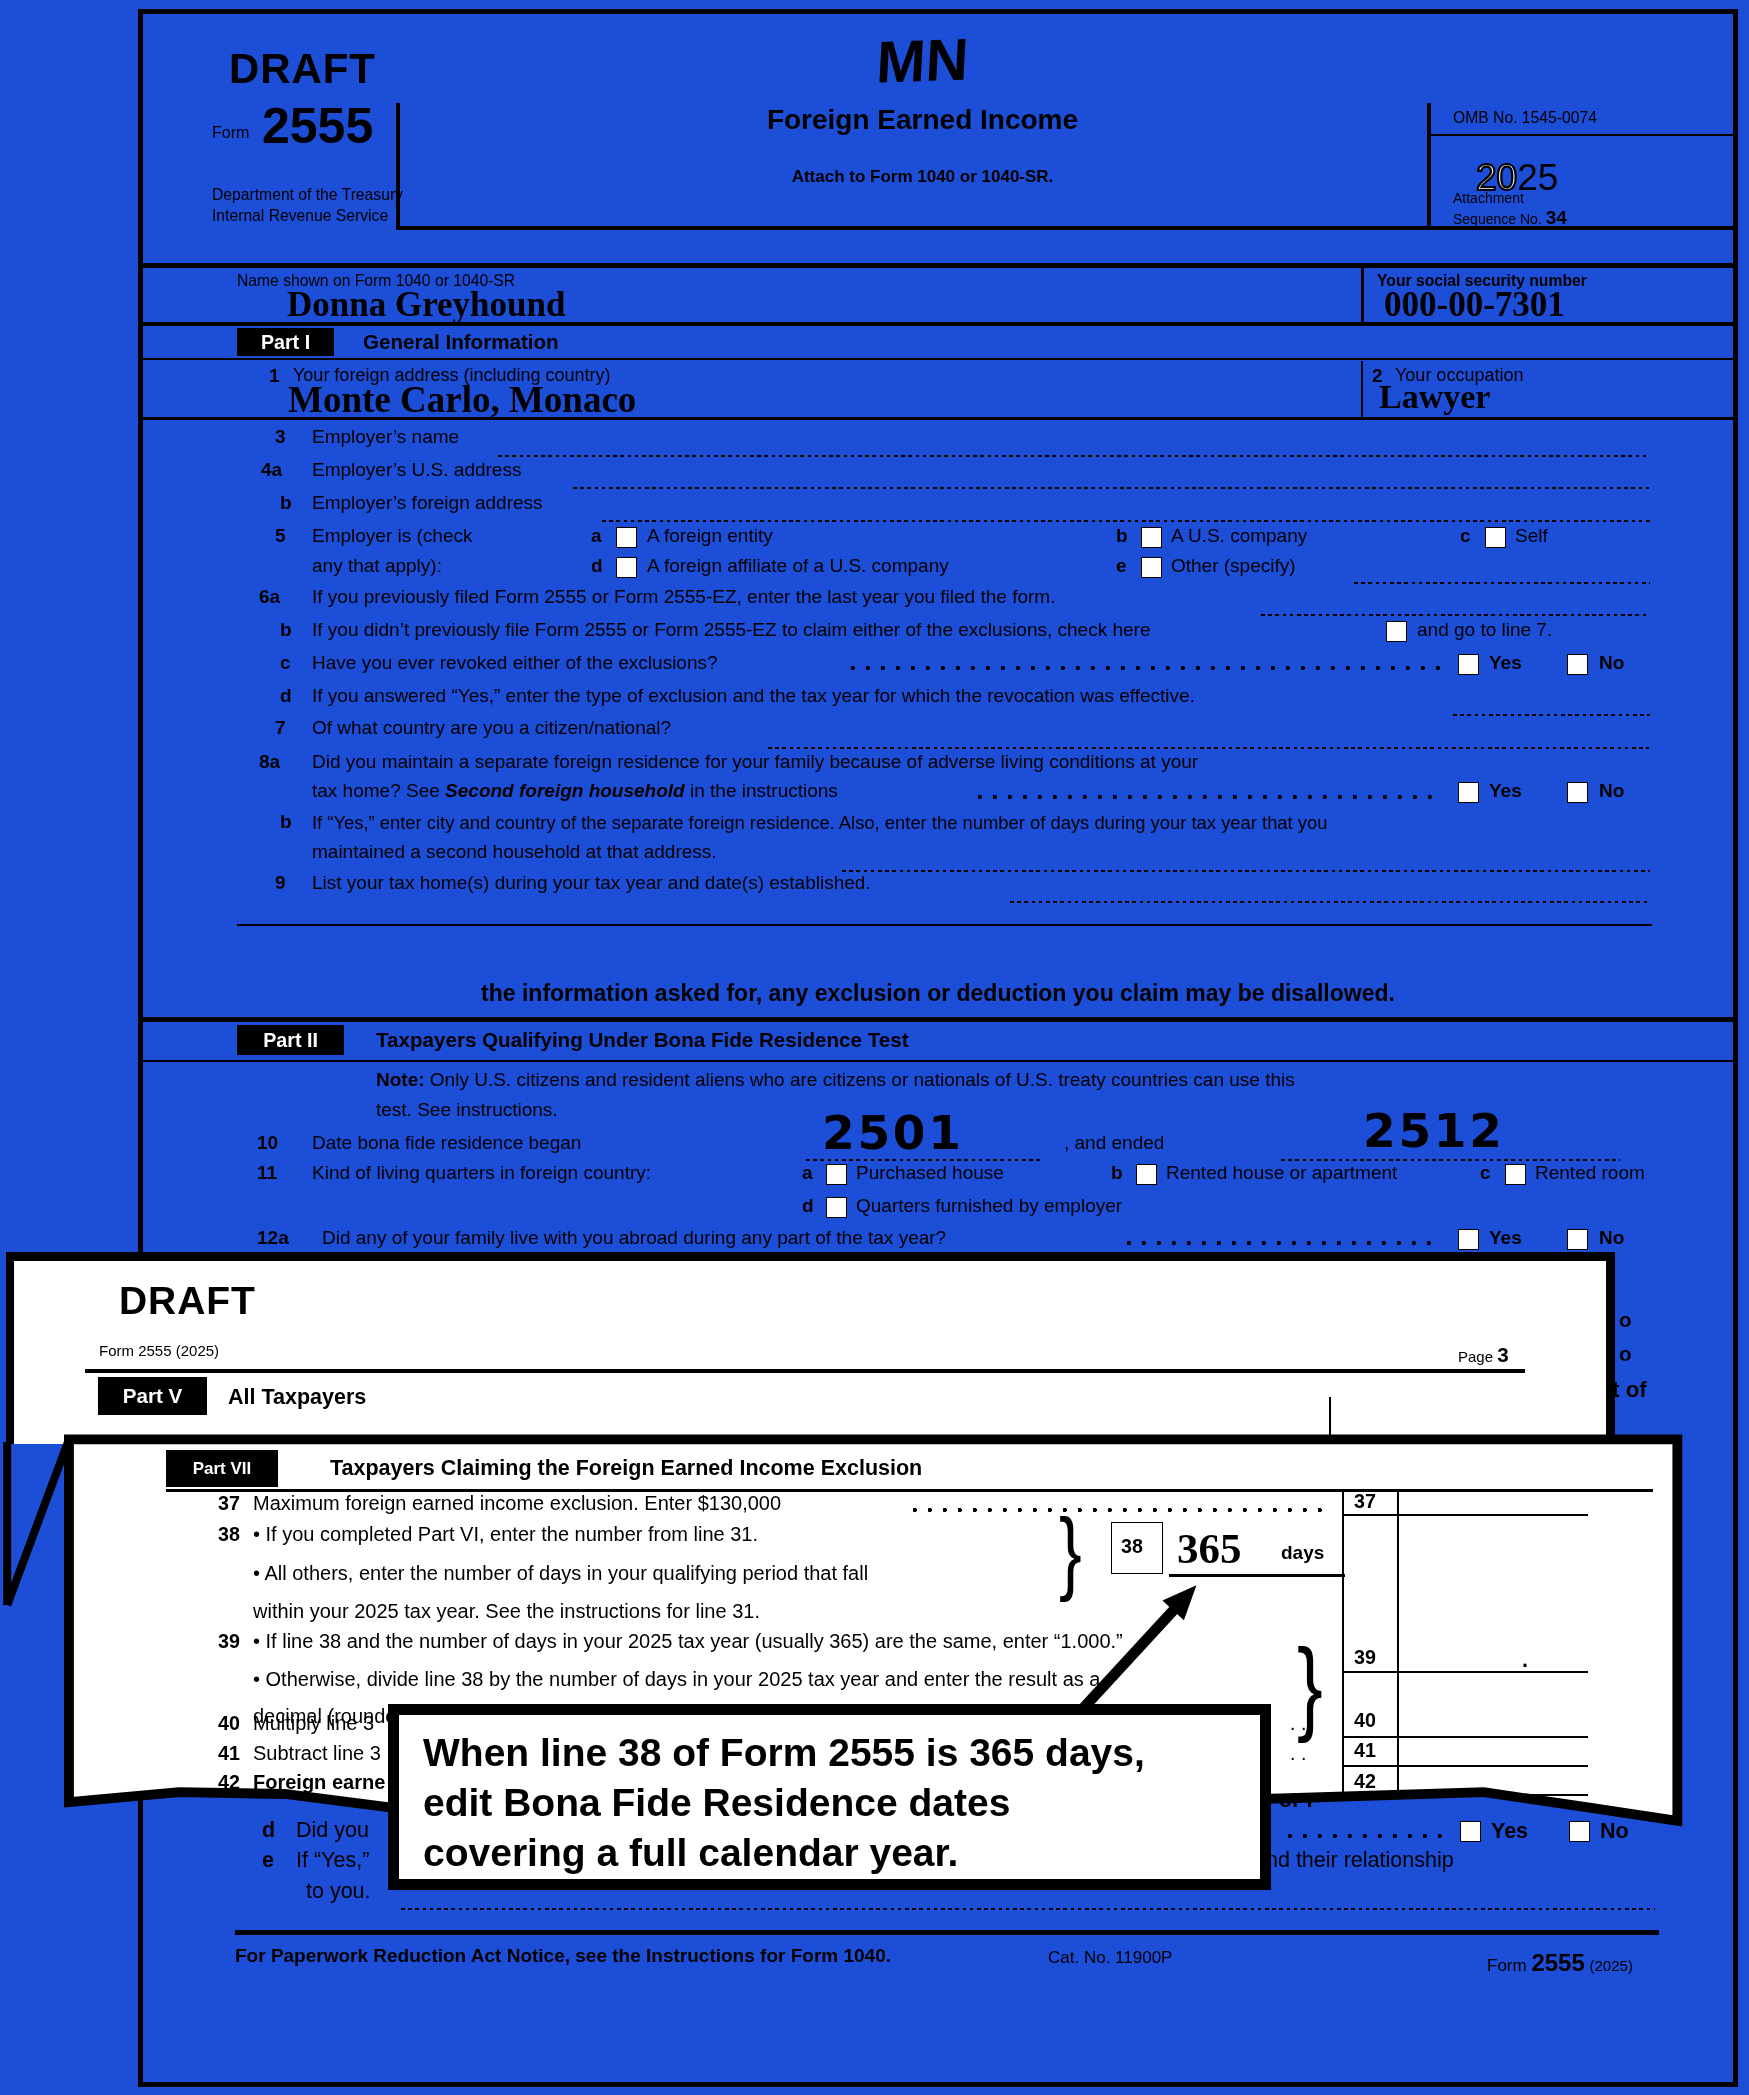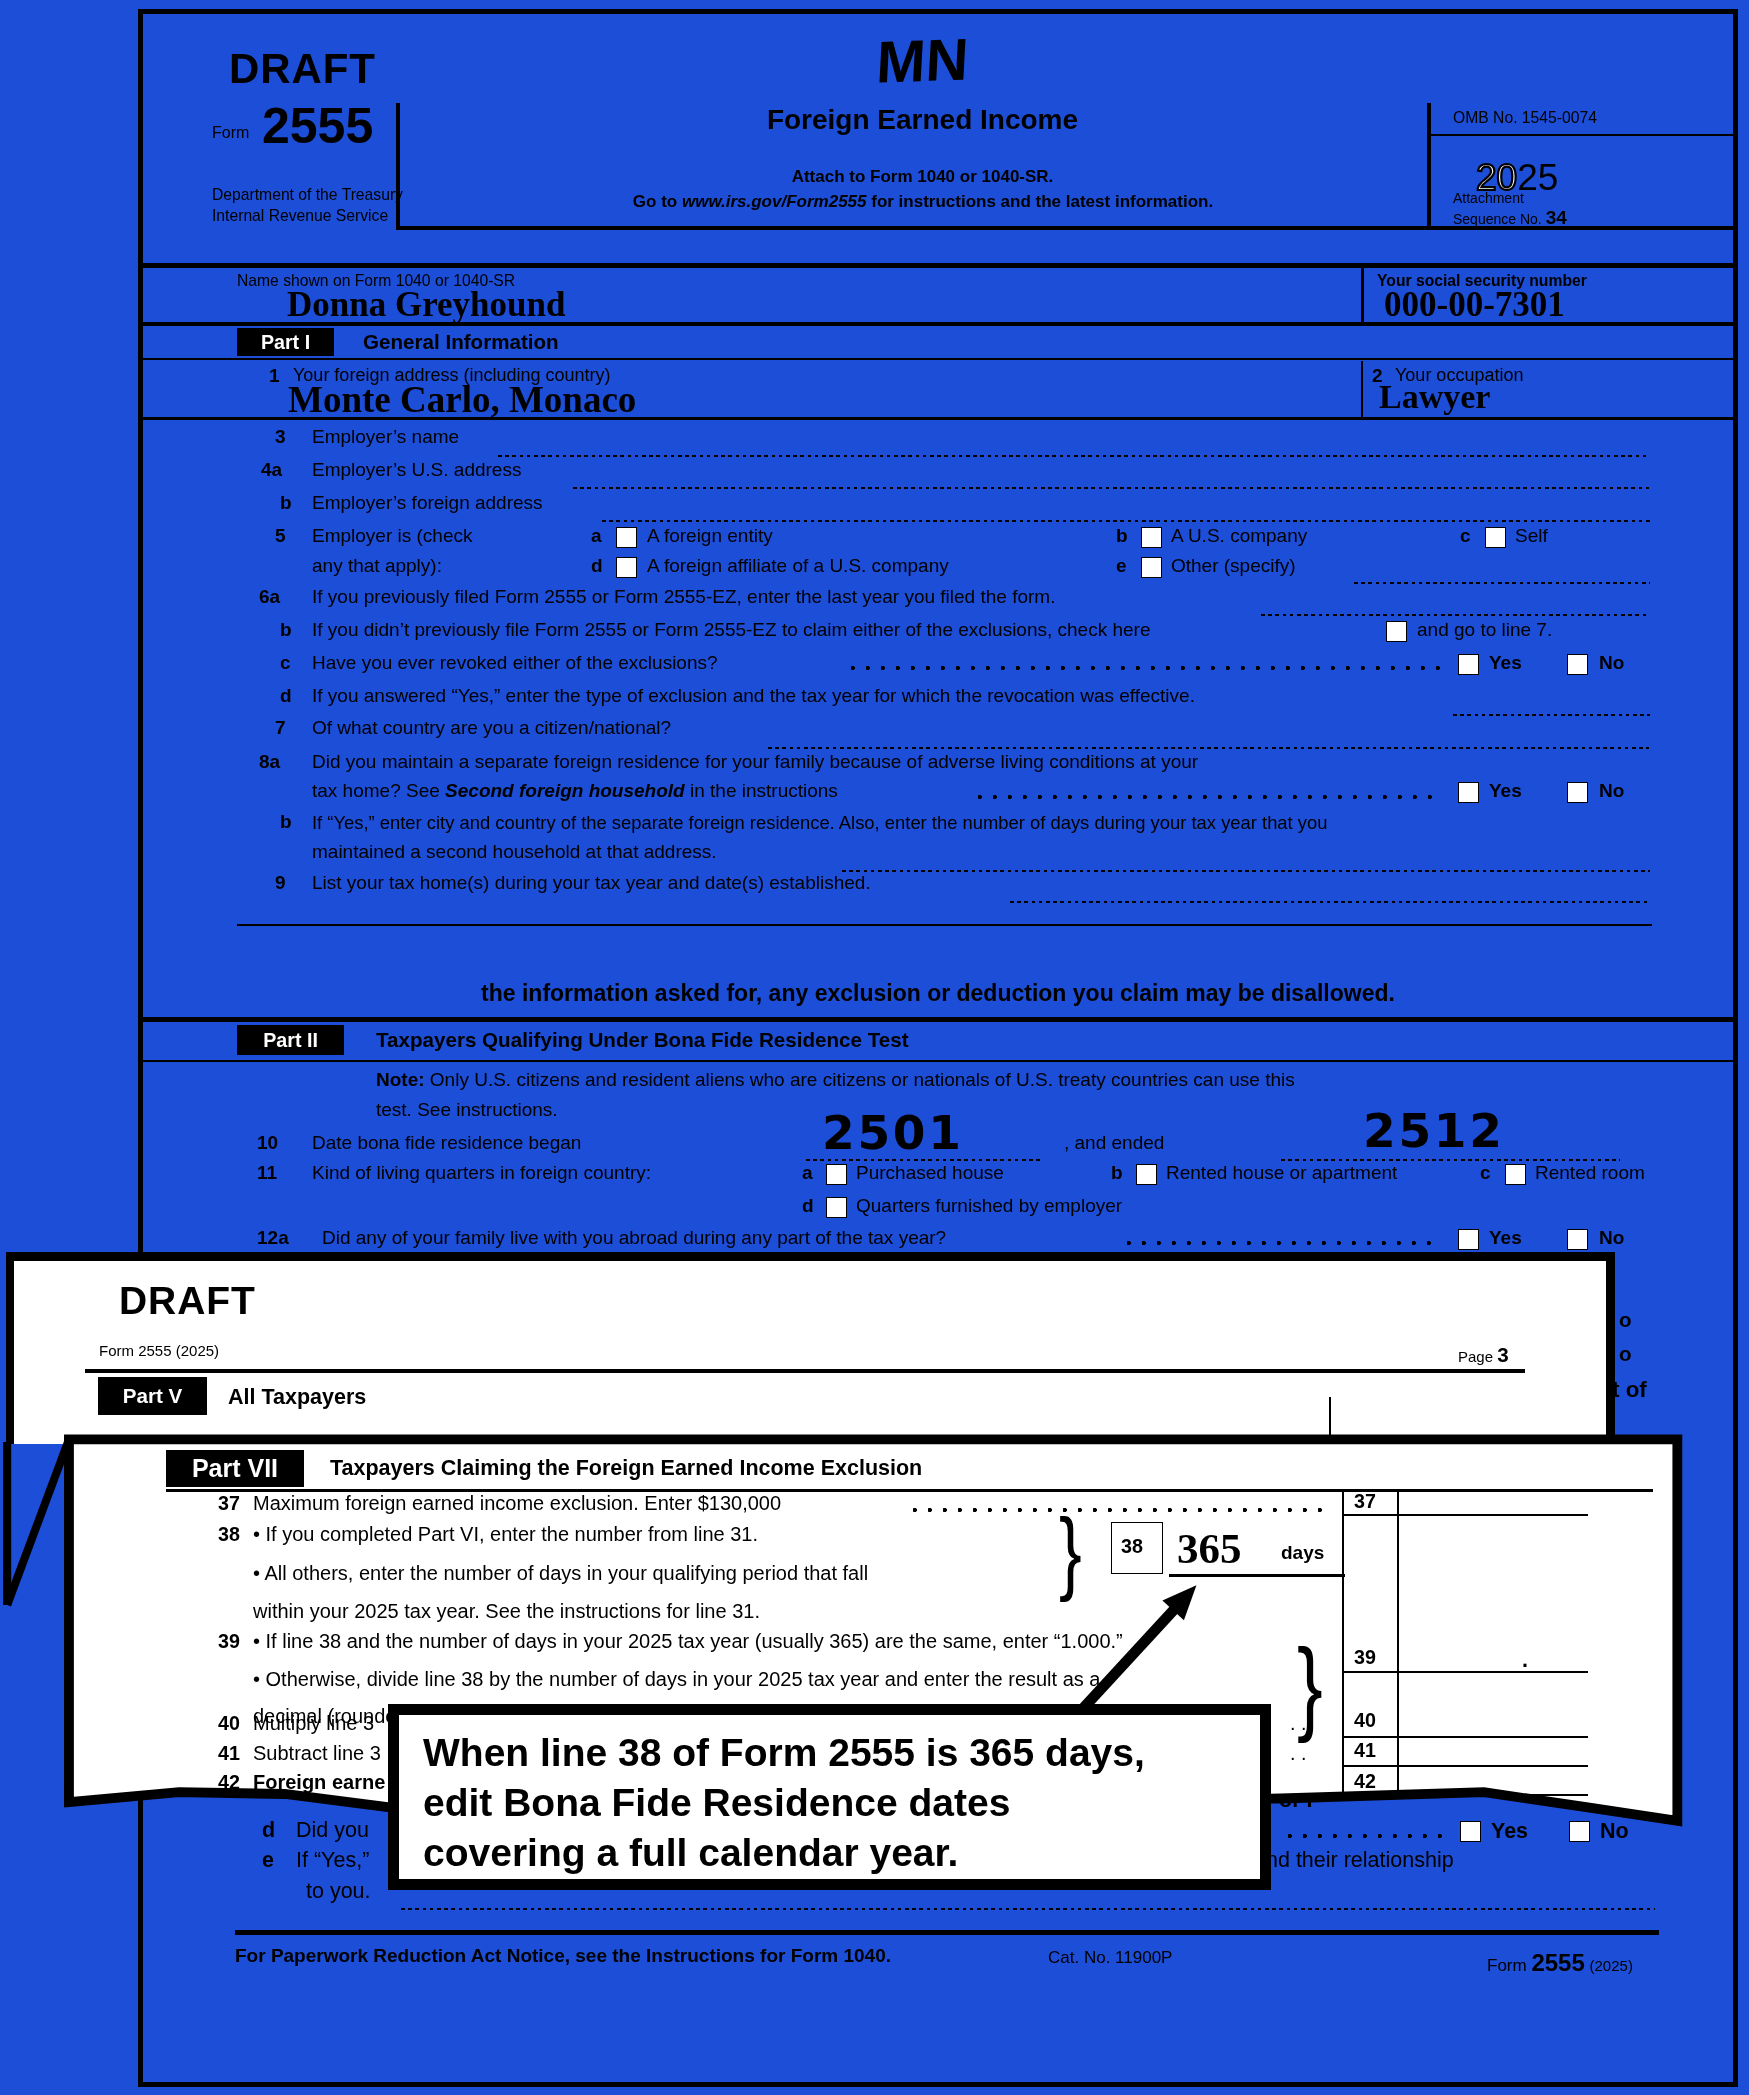--- a/index.html
+++ b/index.html
@@ -38,21 +38,20 @@
   <div class="abs b" style="left:229px;top:45px;font-size:42px;letter-spacing:0.9px;">DRAFT</div>
   <div class="abs" style="left:212px;top:124px;font-size:16px;">Form</div>
   <div class="abs b" style="left:262px;top:97px;font-size:50px;">2555</div>
   <div class="vr" style="left:396px;top:103px;width:3.6px;height:126px;"></div>
   <div class="abs" style="left:212px;top:186px;font-size:15.7px;">Department of the Treasury</div>
   <div class="abs" style="left:212px;top:207px;font-size:15.7px;">Internal Revenue Service</div>
 
   <div class="abs b" style="left:788px;top:27px;width:269px;text-align:center;font-size:59px;transform:rotate(-2deg) skewX(-5deg);">MN</div>
   <div class="abs b" style="left:582px;top:104px;width:681px;text-align:center;font-size:28px;">Foreign Earned Income</div>
   <div class="abs b" style="left:582px;top:167px;width:681px;text-align:center;font-size:17px;">Attach to Form 1040 or 1040-SR.</div>
-  <div class="abs b" style="left:484px;top:192px;width:878px;text-align:center;font-size:17px;"><span>Go to </span><span style="font-style:italic;">www.irs.gov/Form2555</span><span> for instructions and the latest information.</span></div>
 
   <div class="vr" style="left:1427px;top:103px;width:3.6px;height:126px;"></div>
   <div class="abs" style="left:1453px;top:109px;font-size:15.7px;">OMB No. 1545-0074</div>
   <div class="hr" style="left:1428px;top:134px;width:309px;height:1.8px;"></div>
   <div class="abs" style="left:1476px;top:157px;font-size:37px;font-weight:normal;"><span class="outline20">20</span><span>25</span></div>
   <div class="abs" style="left:1453px;top:190px;font-size:14px;">Attachment</div>
   <div class="abs" style="left:1453px;top:207px;font-size:14px;"><span>Sequence No. </span><span class="b" style="font-size:19px;">34</span></div>
 
   <div class="hr" style="left:396px;top:226px;width:1342px;height:3.6px;"></div>
   <div class="hr" style="left:138px;top:263px;width:1600px;height:4.5px;"></div>
@@ -218,21 +217,21 @@
   <div class="badge" style="left:98px;top:1377px;width:109px;height:38px;font-size:20.6px;">Part V</div>
   <div class="abs b" style="left:228px;top:1385px;font-size:21.5px;">All Taxpayers</div>
   <div class="vr" style="left:1329px;top:1397px;width:1.8px;height:43px;"></div>
 
   <svg width="1749" height="2096" viewBox="0 0 1953 2340">
     <path d="M77,1607 H1873 V2033 L1773,2018 L1657,2001 L1430,2008 L435,2018 L318,2003 L200,2001 L77,2012 Z" fill="#ffffff" stroke="#000000" stroke-width="11" stroke-linejoin="miter"></path>
     <path d="M8,1610 V1792" stroke="#000000" stroke-width="9" fill="none"></path>
     <path d="M8,1792 L77,1607" stroke="#000000" stroke-width="9" fill="none"></path>
   </svg>
 
-  <div class="badge" style="left:166px;top:1450px;width:138px;height:37px;font-size:25px;text-align:right;">Part VII</div>
+  <div class="badge" style="left:166px;top:1450px;width:112px;height:37px;font-size:17px;text-align:right;">Part VII</div>
   <div class="abs b" style="left:330px;top:1456px;font-size:21.5px;">Taxpayers Claiming the Foreign Earned Income Exclusion</div>
   <div class="hr" style="left:166px;top:1489px;width:1487px;height:2.7px;"></div>
   <div class="vr" style="left:1342px;top:1489px;width:1.8px;height:309px;"></div>
   <div class="vr" style="left:1397px;top:1489px;width:1.8px;height:304px;"></div>
   <div class="hr" style="left:1342px;top:1514px;width:246px;height:1.8px;"></div>
   <div class="hr" style="left:1342px;top:1671px;width:246px;height:1.8px;"></div>
   <div class="hr" style="left:1342px;top:1736px;width:246px;height:1.8px;"></div>
   <div class="hr" style="left:1342px;top:1765px;width:246px;height:1.8px;"></div>
   <div class="hr" style="left:1342px;top:1794px;width:246px;height:1.8px;"></div>
 

